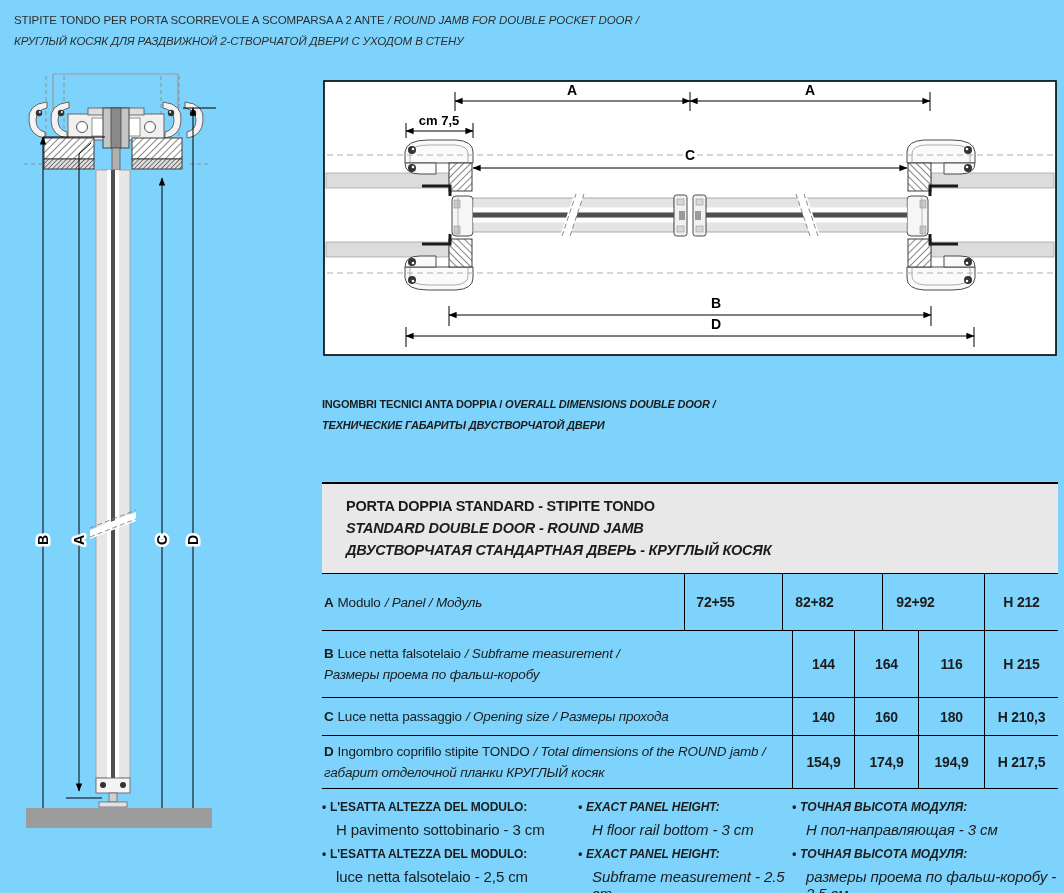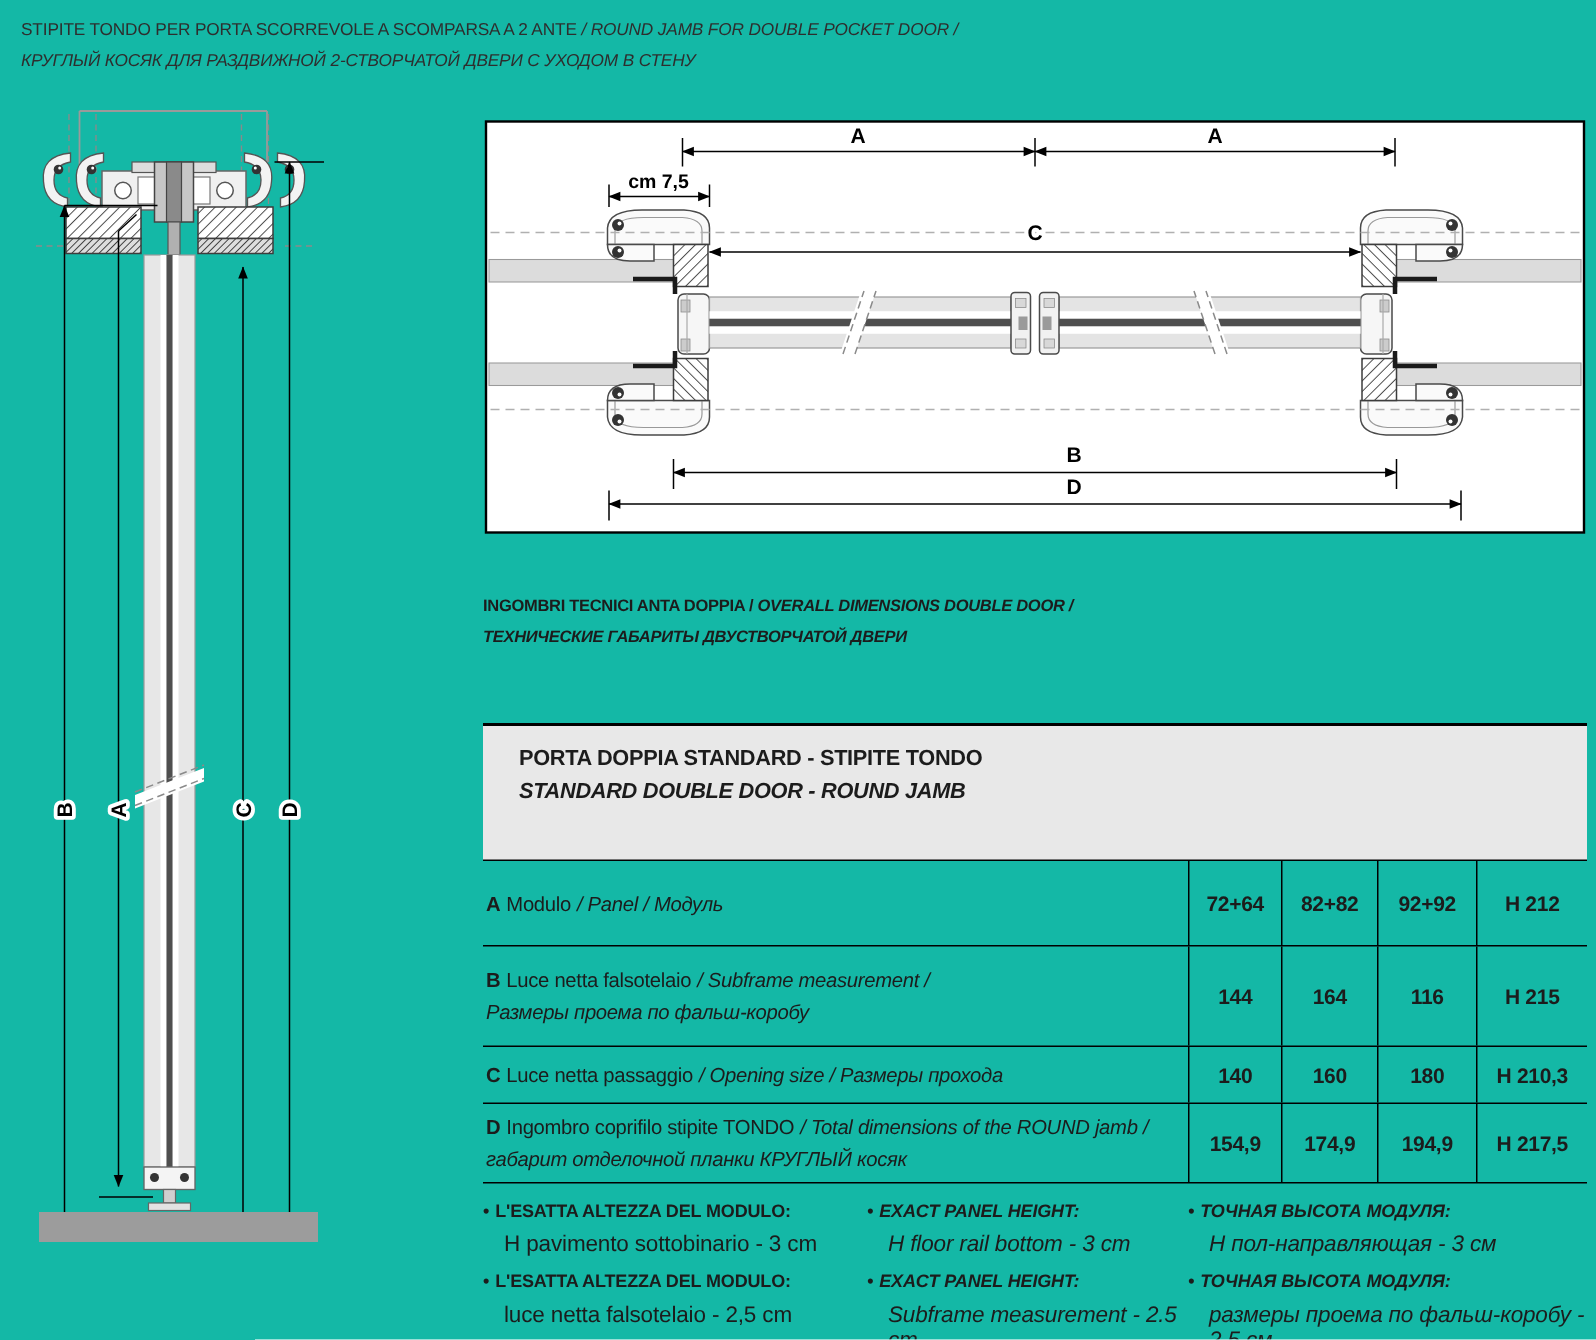--- a/index.html
+++ b/index.html
@@ -1,16 +1,16 @@
 <!DOCTYPE html>
 <html><head>
 <meta charset="utf-8">
 <style>
   html,body{margin:0;padding:0;background:#fff;}
-  .page{position:relative;width:1064px;height:893px;background:#14b8a6;overflow:hidden;
+  .page{position:relative;width:1064px;height:893px;background:#7dd3fc;overflow:hidden;
         font-family:"Liberation Sans",sans-serif;color:#1c1c1c;}
   
   .doc-title{position:absolute;left:14px;top:10px;width:1000px;font-size:11.5px;
              line-height:21px;letter-spacing:-0.1px;color:#2e2e2e;}
   .doc-title i{font-style:italic;}
   
   .svg-abs{position:absolute;}
   svg text{font-family:"Liberation Sans",sans-serif;}
   .dim-label{font-size:14px;font-weight:bold;fill:#000;text-anchor:middle;
              paint-order:stroke;stroke:#fff;stroke-width:5px;stroke-linejoin:round;}
@@ -30,21 +30,21 @@
   .t-label{flex:1;display:flex;flex-direction:column;justify-content:center;
            font-size:13.5px;letter-spacing:-0.2px;padding:2px 4px 2px 2px;box-sizing:border-box;}
   .t-label b{font-weight:bold;margin-right:4px;}
   .t-label .lab{margin-right:4px;}
   .t-label i{font-style:italic;}
   .row-line2{font-style:italic;line-height:21px;}
   .t-line1{line-height:21px;}
   .t-val{display:flex;align-items:center;justify-content:center;border-left:1px solid #000;
          box-sizing:border-box;font-size:14px;font-weight:bold;letter-spacing:-0.2px;}
   .w1{width:62px;}.w2{width:64px;}.w3{width:66px;}.w4{width:74px;}
-  .hA{height:57px;}.hB{height:67px;}.hC{height:38px;}.hD{height:53px;}
+  .hA{height:57px;gap:36px;}.hB{height:67px;}.hC{height:38px;}.hD{height:53px;}
   
   .footnotes{position:absolute;left:322px;top:800px;width:740px;display:flex;}
   .fn-col{box-sizing:border-box;}
   .fn-c1{width:256px;}
   .fn-c2{width:214px;}
   .fn-c3{width:270px;}
   .fn-title{font-size:12px;font-weight:bold;margin:0 0 7px 0;letter-spacing:-0.1px;}
   .fn-detail{font-size:15px;margin:0 0 9px 14px;letter-spacing:-0.1px;}
   .fn-c2 .fn-title,.fn-c2 .fn-detail,.fn-c3 .fn-title,.fn-c3 .fn-detail{font-style:italic;}
   .fn-bullet{margin-right:4px;}
@@ -221,28 +221,29 @@
 
   <div class="section-heading">
     <div><span>INGOMBRI TECNICI ANTA DOPPIA / </span><i>OVERALL DIMENSIONS DOUBLE DOOR /</i></div>
     <div><i>ТЕХНИЧЕСКИЕ ГАБАРИТЫ ДВУСТВОРЧАТОЙ ДВЕРИ</i></div>
   </div>
 
   <div class="spec-table">
     <div class="t-header">
       <div>PORTA DOPPIA STANDARD - STIPITE TONDO</div>
       <div class="it">STANDARD DOUBLE DOOR - ROUND JAMB</div>
+      <div class="it">ДВУСТВОРЧАТАЯ СТАНДАРТНАЯ ДВЕРЬ - КРУГЛЫЙ КОСЯК</div>
     </div>
 
     <div class="t-row hA">
       <div class="t-label">
         <div class="t-line1"><b>A</b><span class="lab">Modulo</span><i>/ Panel / Модуль</i></div>
         <div class="row-line2"></div>
       </div>
-      <div class="t-val w1">72+64</div>
+      <div class="t-val w1">72+55</div>
       <div class="t-val w2">82+82</div>
       <div class="t-val w3">92+92</div>
       <div class="t-val w4">H 212</div>
     </div>
 
     <div class="t-row hB">
       <div class="t-label">
         <div class="t-line1"><b>B</b><span class="lab">Luce netta falsotelaio</span><i>/ Subframe measurement /</i></div>
         <div class="row-line2">Размеры проема по фальш-коробу</div>
       </div>

